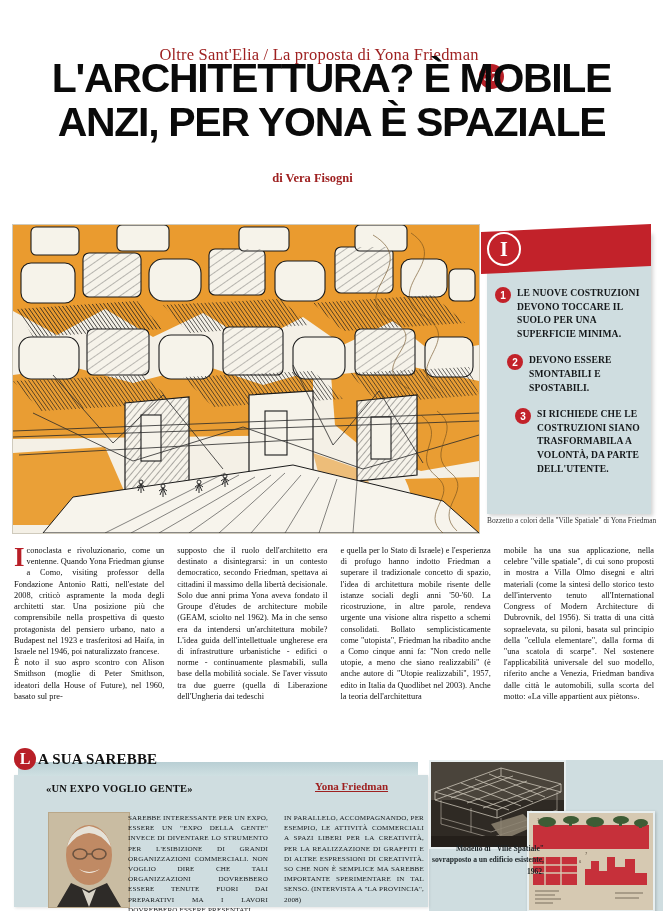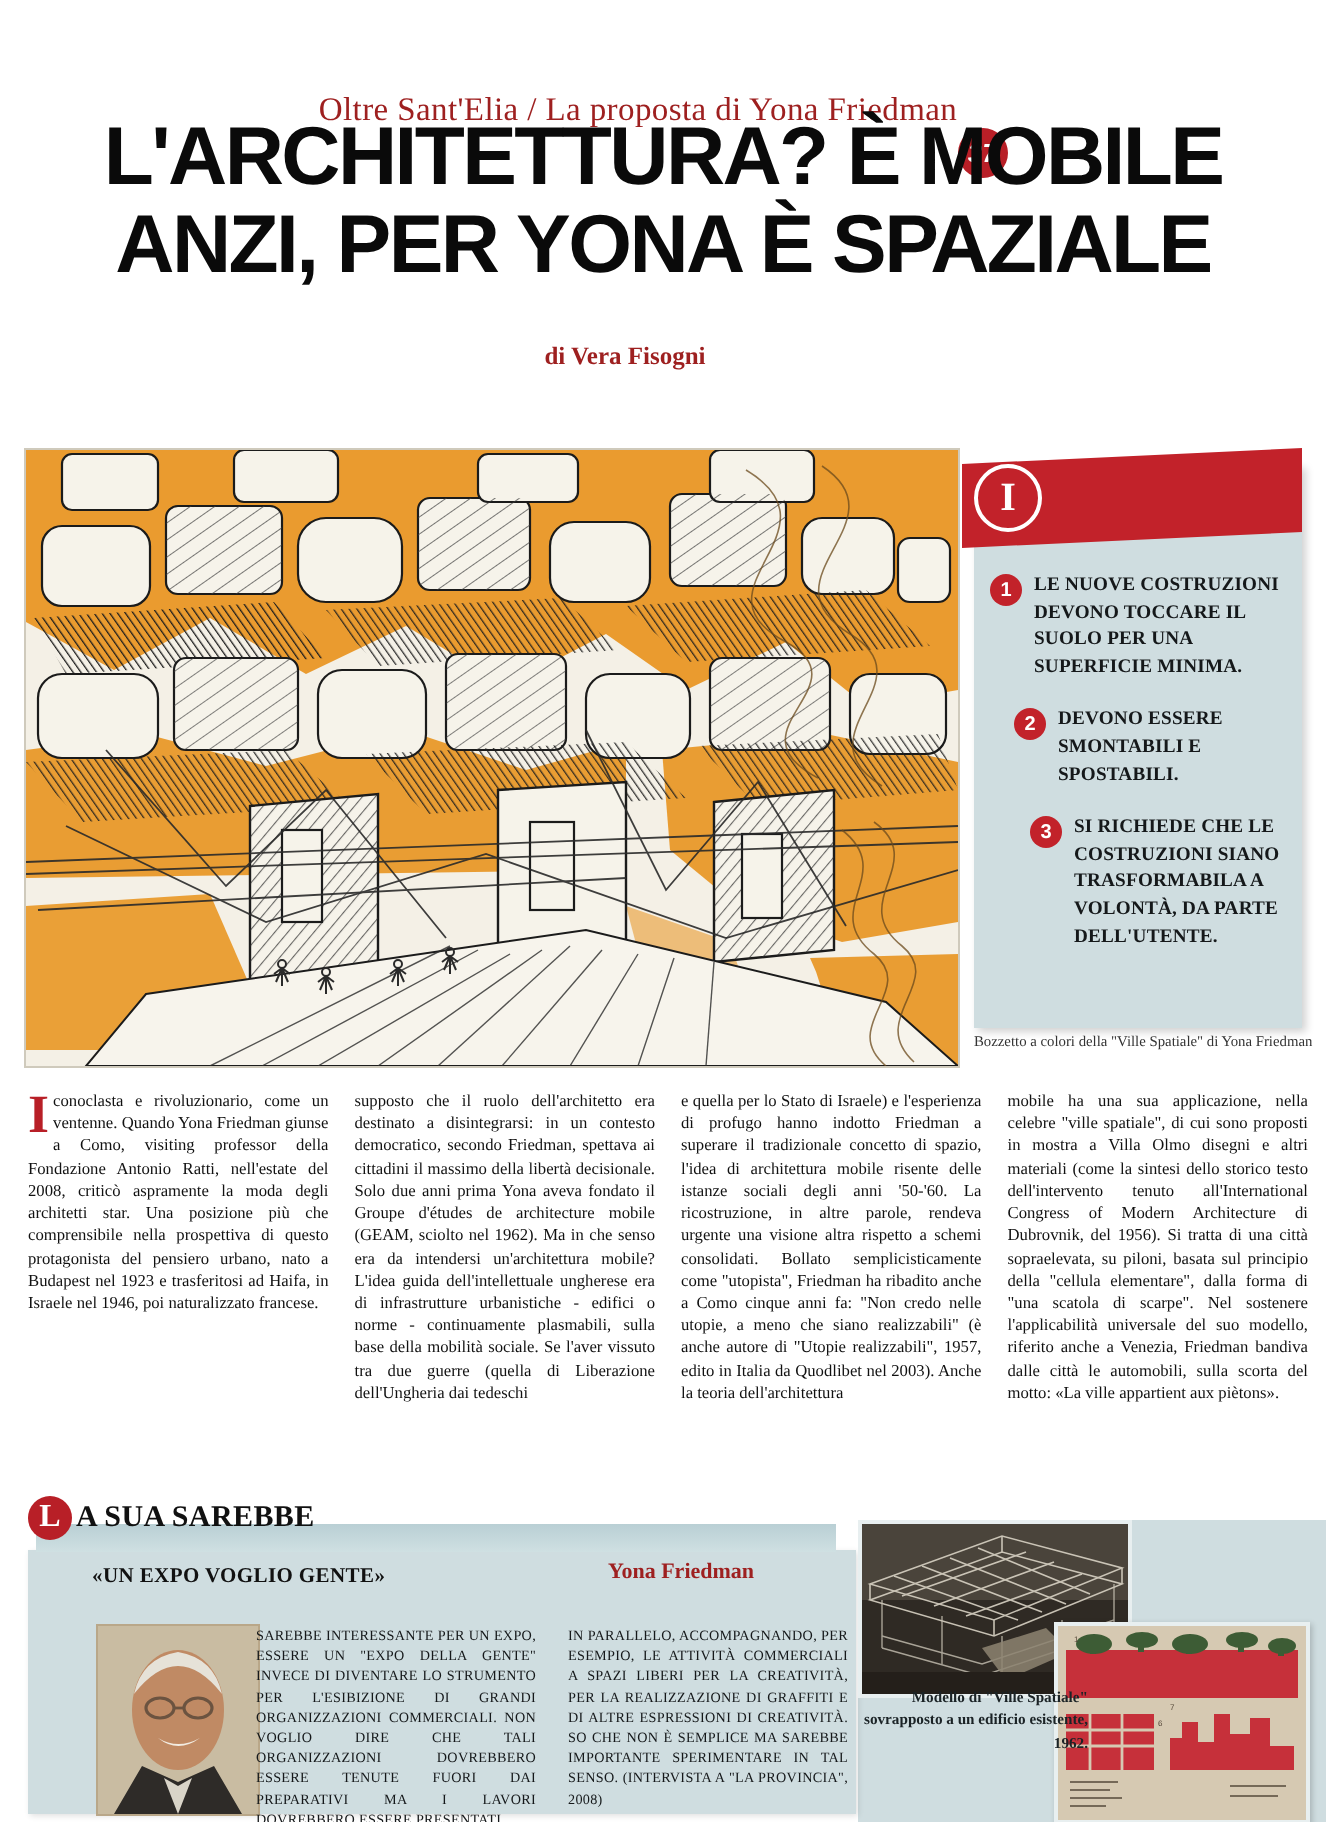--- a/index.html
+++ b/index.html
@@ -141,23 +141,24 @@
     position:absolute;left:14px;top:775px;width:414px;height:132px;
     background:#cfdde0;
     box-shadow:1px 1px 3px rgba(0,0,0,.12);
   }
   .iv-title{
     position:absolute;left:32px;top:8px;
     font-family:"Liberation Serif", serif;font-weight:bold;font-size:10.5px;
     color:#111;letter-spacing:.2px;
   }
   .iv-name{
-    position:absolute;left:290px;top:5px;
+    position:absolute;left:301px;top:5px;
     font-family:"Liberation Serif", serif;font-weight:bold;font-size:11px;
     color:#9e2020;
+    text-decoration:underline;
   }
   .iv-photo{
     position:absolute;left:34px;top:37px;width:80px;height:94px;
     background:#cbb79c;overflow:hidden;border:1px solid #b9a789;
   }
   .iv-cols{
     position:absolute;left:114px;top:38px;width:296px;height:92px;
     display:flex;gap:16px;
   }
   .iv-col{
@@ -348,20 +349,21 @@
         <div class="ptxt">SI RICHIEDE CHE LE COSTRUZIONI SIANO TRASFORMABILA A VOLONTÀ, DA PARTE DELL'UTENTE.</div>
       </div>
     </div>
   </div>
 
   <div class="sidecap">Bozzetto a colori della "Ville Spatiale" di Yona Friedman</div>
 
   <div class="cols">
     <div class="col">
       <p><span class="dropcap">I</span><span>conoclasta e rivoluzionario, come un ventenne. Quando Yona Friedman giunse a Como, visiting professor della Fondazione Antonio Ratti, nell'estate del 2008, criticò aspramente la moda degli architetti star. Una posizione più che comprensibile nella prospettiva di questo protagonista del pensiero urbano, nato a Budapest nel 1923 e trasferitosi ad Haifa, in Israele nel 1946, poi naturalizzato francese.</span></p>
+      <p>È noto il suo aspro scontro con Alison Smithson (moglie di Peter Smithson, ideatori della House of Future), nel 1960, basato sul pre-</p>
     </div>
     <div class="col">
       <p>supposto che il ruolo dell'architetto era destinato a disintegrarsi: in un contesto democratico, secondo Friedman, spettava ai cittadini il massimo della libertà decisionale. Solo due anni prima Yona aveva fondato il Groupe d'études de architecture mobile (GEAM, sciolto nel 1962). Ma in che senso era da intendersi un'architettura mobile? L'idea guida dell'intellettuale ungherese era di infrastrutture urbanistiche - edifici o norme - continuamente plasmabili, sulla base della mobilità sociale. Se l'aver vissuto tra due guerre (quella di Liberazione dell'Ungheria dai tedeschi</p>
     </div>
     <div class="col">
       <p>e quella per lo Stato di Israele) e l'esperienza di profugo hanno indotto Friedman a superare il tradizionale concetto di spazio, l'idea di architettura mobile risente delle istanze sociali degli anni '50-'60. La ricostruzione, in altre parole, rendeva urgente una visione altra rispetto a schemi consolidati. Bollato semplicisticamente come "utopista", Friedman ha ribadito anche a Como cinque anni fa: "Non credo nelle utopie, a meno che siano realizzabili" (è anche autore di "Utopie realizzabili", 1957, edito in Italia da Quodlibet nel 2003). Anche la teoria dell'architettura</p>
     </div>
     <div class="col">
       <p>mobile ha una sua applicazione, nella celebre "ville spatiale", di cui sono proposti in mostra a Villa Olmo disegni e altri materiali (come la sintesi dello storico testo dell'intervento tenuto all'International Congress of Modern Architecture di Dubrovnik, del 1956). Si tratta di una città sopraelevata, su piloni, basata sul principio della "cellula elementare", dalla forma di "una scatola di scarpe". Nel sostenere l'applicabilità universale del suo modello, riferito anche a Venezia, Friedman bandiva dalle città le automobili, sulla scorta del motto: «La ville appartient aux piètons».</p>
     </div>

